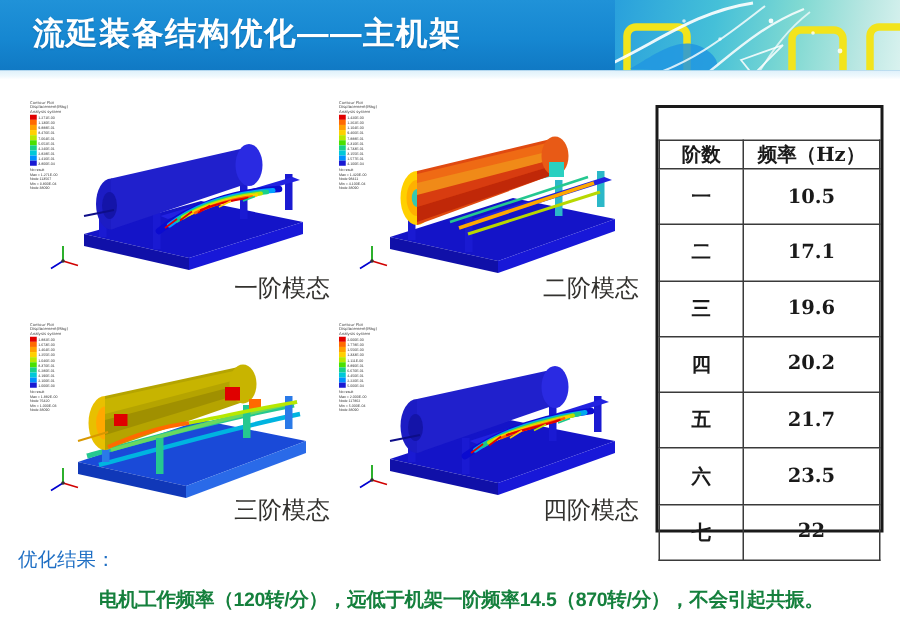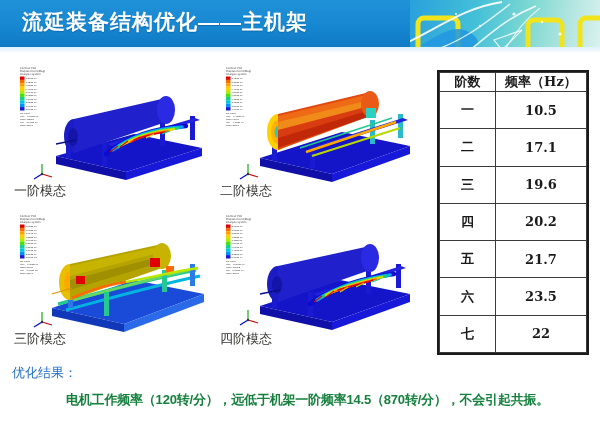--- a/index.html
+++ b/index.html
@@ -44,34 +44,35 @@
   .fig-1{left:212px;top:0;}
   .fig-2{left:6px;top:148px;}
   .fig-3{left:212px;top:148px;}
   .fig-canvas{
     position:absolute;left:0;top:0;width:206px;height:124px;
     background:#ffffff;overflow:hidden;
   }
   .fig-canvas svg{display:block;}
   .fig-caption{
     position:absolute;left:0;top:122px;width:206px;
-    text-align:left;font-size:13px;color:#33322f;
+    text-align:right;font-size:16px;color:#33322f;
     font-family:"DejaVu Sans","Liberation Sans",sans-serif;
   }
   
   .freq-table{
     position:absolute;left:437px;top:70px;
     width:148px;height:281px;
     border:2px solid #1a1a1a;
     border-collapse:collapse;
     background:#ffffff;
   }
   .freq-table table{
     width:100%;height:100%;border-collapse:collapse;
     table-layout:fixed;
+    margin-top:21px;
   }
   .freq-table td,.freq-table th{
     border:1px solid #3a3a3a;
     text-align:center;vertical-align:middle;
     font-size:13px;font-weight:bold;color:#1a1a1a;
     font-family:"DejaVu Serif","Liberation Serif",serif;
     padding:0;
   }
   .freq-table th{font-size:13px;}
   .col-order{width:38%;}

